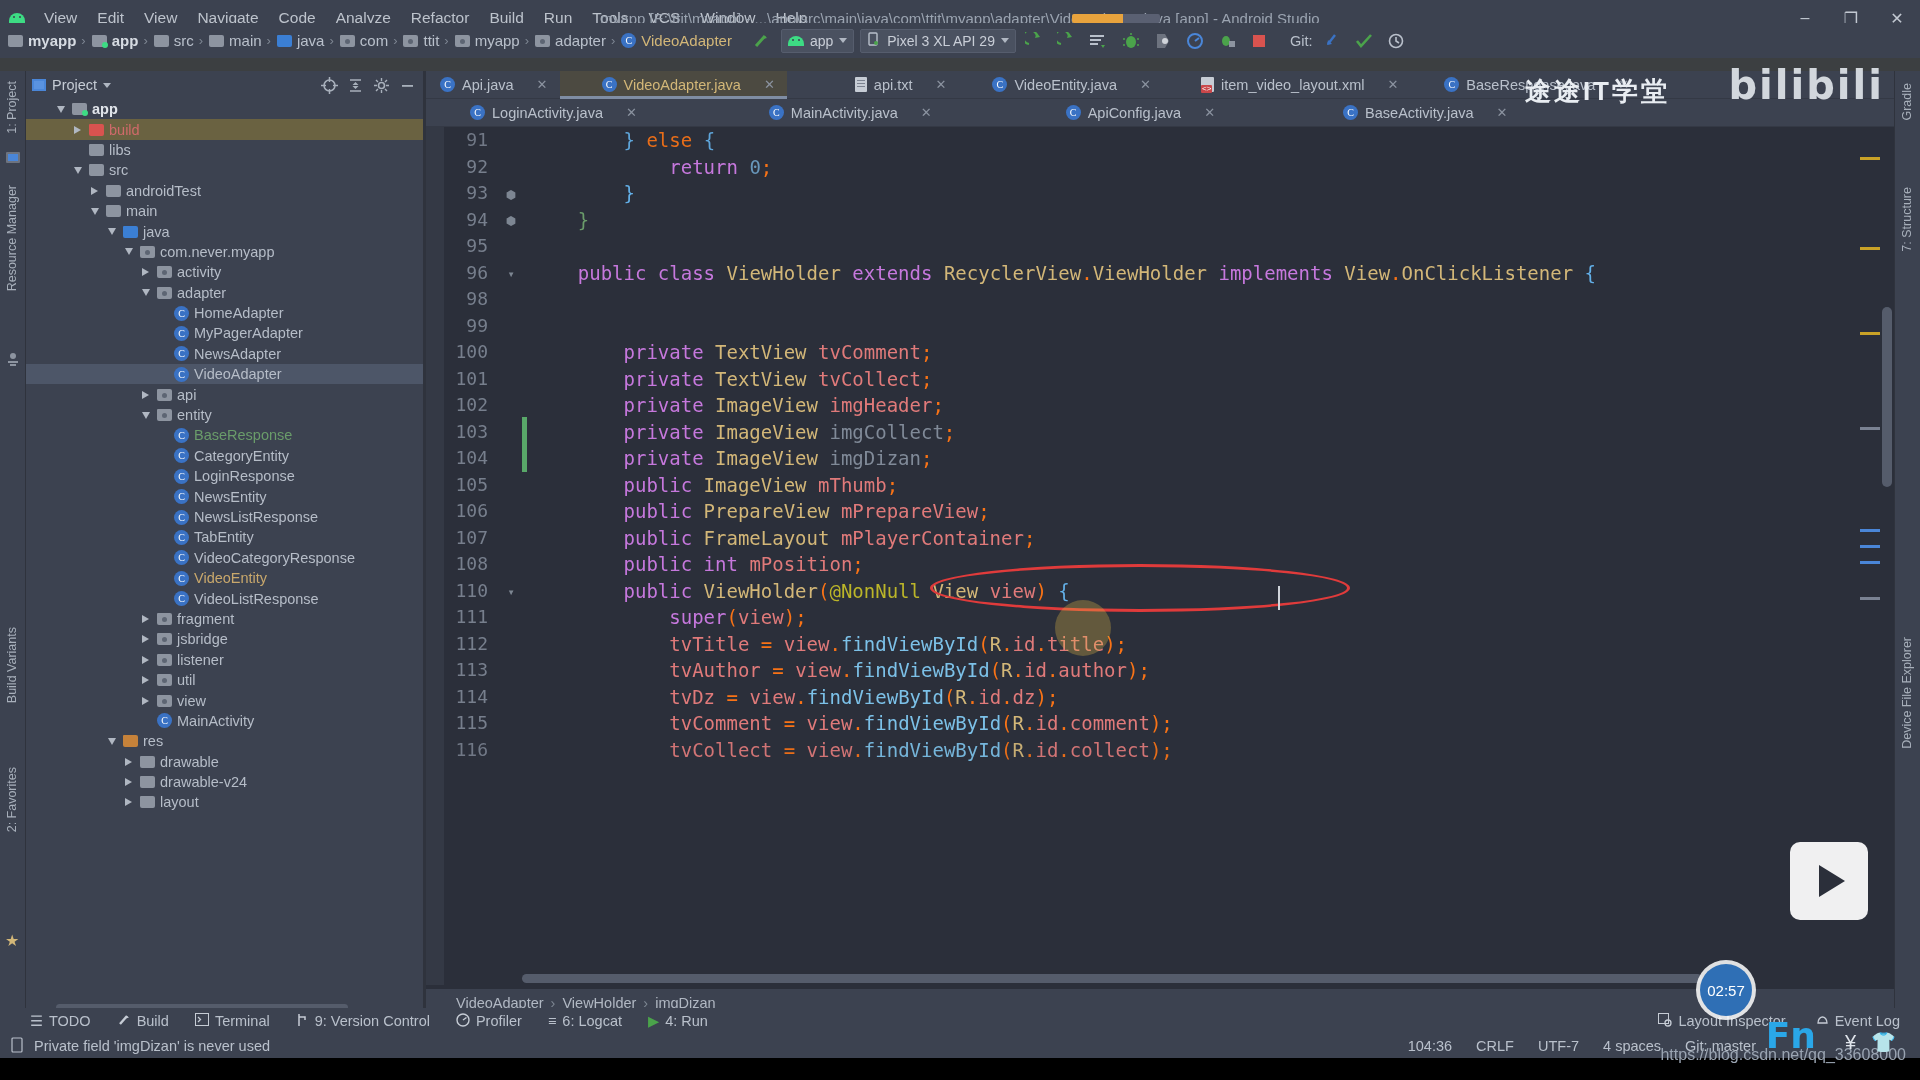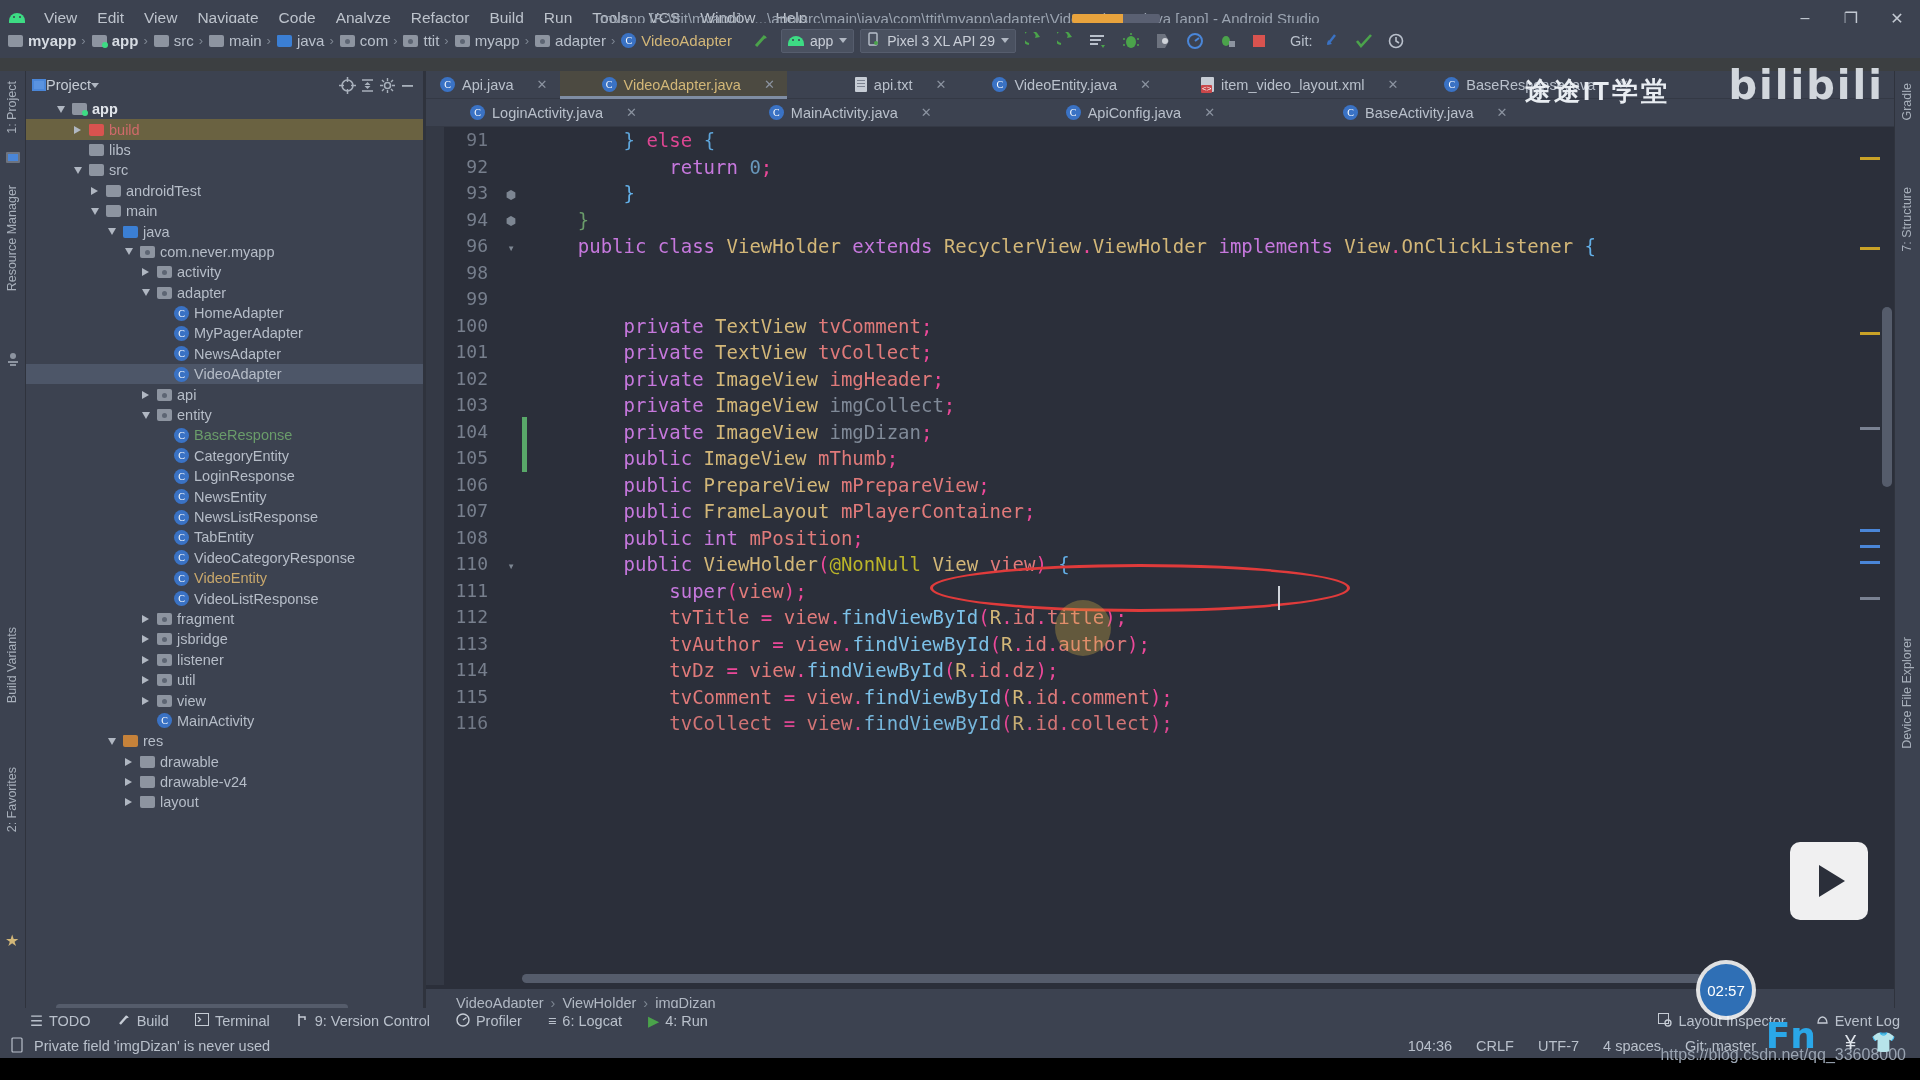--- a/index.html
+++ b/index.html
@@ -109,21 +109,21 @@
     position: absolute; right: 0; top: 71px; width: 26px; height: 946px;
     background: #3c4250; border-left: 1px solid #2f333d;
   }
 
   
   .projpanel {
     position: absolute; left: 26px; top: 71px; width: 397px; height: 946px;
     background: #3c4250;
   }
   .proj-header {
-    height: 28px; display: flex; align-items: center; padding: 0 6px; gap: 0;
+    height: 28px; display: flex; align-items: center; padding: 0 6px; gap: 6px;
     color: #c6ccd5; font-size: 14.5px;
   }
   .proj-header .spacer { flex: 1; }
   .proj-icon-sq { width:14px;height:12px;border:2px solid #4a86d8;background:#5a93e0; }
   .hdr-btn { width: 20px; height: 20px; display:flex;align-items:center;justify-content:center;color:#a8b0bb; }
   .tree { position: relative; font-size: 14.5px; color: #b6bdc8; user-select:none; }
   .trow {
     display: flex; align-items: center; height: 20.4px; gap: 5px; white-space: nowrap;
     padding-right: 4px;
   }
@@ -194,21 +194,21 @@
   .fold { width: 22px; flex: 0 0 22px; text-align:center; color:#6d7embed; }
   .foldmark { color: #7d8692; font-size: 12px; }
   .ctext { padding-left: 10px; }
   .changebar {
     position: absolute; left: 96px; width: 5px; background: #59a869;
   }
   .kw2 { color: #c678dd; }
   .typ { color: #d3b778; }
   .fld { color: #e07a7a; }
   .num { color: #6897bb; }
-  .pun { color: #ec4899; margin-top: 17px; }
+  .pun { color: #f97316; margin-top: 17px; }
   .brc { color: #63b0e8; }
   .brcg{ color: #6a9c6a; }
   .ann { color: #bbb529; }
   .mth { color: #7cc1e8; }
   .dim { color: #808a98; }
 
   .ellipse {
     position: absolute; left: 504px; top: 437px; width: 420px; height: 48px;
     border: 3px solid #e03b3b; border-radius: 50%; pointer-events:none;
   }
@@ -904,20 +904,21 @@
         </div>
       </div>
 
     <div class="codewrap">
       <div class="gutter-stripe"></div>
       <div class="codearea" id="codearea">
           <div class="cline" style="opacity: 0.92;"><span class="lnum">91</span><span class="fold"></span><span class="ctext">&nbsp;&nbsp;&nbsp;&nbsp;&nbsp;&nbsp;&nbsp;&nbsp;<span class="brc">}</span>&nbsp;<span class="pun">else</span>&nbsp;<span class="brc">{</span></span></div>
           <div class="cline"><span class="lnum">92</span><span class="fold"></span><span class="ctext">&nbsp;&nbsp;&nbsp;&nbsp;&nbsp;&nbsp;&nbsp;&nbsp;&nbsp;&nbsp;&nbsp;&nbsp;<span class="kw2">return</span>&nbsp;<span class="num">0</span><span class="pun">;</span></span></div>
           <div class="cline"><span class="lnum">93</span><span class="fold"><span class="foldmark">⬢</span></span><span class="ctext">&nbsp;&nbsp;&nbsp;&nbsp;&nbsp;&nbsp;&nbsp;&nbsp;<span class="brc">}</span></span></div>
           <div class="cline"><span class="lnum">94</span><span class="fold"><span class="foldmark">⬢</span></span><span class="ctext">&nbsp;&nbsp;&nbsp;&nbsp;<span class="brcg">}</span></span></div>
+          <div class="cline"><span class="lnum">95</span><span class="fold"></span><span class="ctext"></span></div>
           <div class="cline"><span class="lnum">96</span><span class="fold"><span class="foldmark">▾</span></span><span class="ctext">&nbsp;&nbsp;&nbsp;&nbsp;<span class="kw2">public</span>&nbsp;<span class="kw2">class</span>&nbsp;<span class="typ">ViewHolder</span>&nbsp;<span class="kw2">extends</span>&nbsp;<span class="typ">RecyclerView</span><span class="pun">.</span><span class="typ">ViewHolder</span>&nbsp;<span class="kw2">implements</span>&nbsp;<span class="typ">View</span><span class="pun">.</span><span class="typ">OnClickListener</span>&nbsp;<span class="brc">{</span></span></div>
           <div class="cline"><span class="lnum">98</span><span class="fold"></span></div>
           <div class="cline"><span class="lnum">99</span><span class="fold"></span></div>
           <div class="cline"><span class="lnum">100</span><span class="fold"></span><span class="ctext">&nbsp;&nbsp;&nbsp;&nbsp;&nbsp;&nbsp;&nbsp;&nbsp;<span class="kw2">private</span>&nbsp;<span class="typ">TextView</span>&nbsp;<span class="fld">tvComment</span><span class="pun">;</span></span></div>
           <div class="cline"><span class="lnum">101</span><span class="fold"></span><span class="ctext">&nbsp;&nbsp;&nbsp;&nbsp;&nbsp;&nbsp;&nbsp;&nbsp;<span class="kw2">private</span>&nbsp;<span class="typ">TextView</span>&nbsp;<span class="fld">tvCollect</span><span class="pun">;</span></span></div>
           <div class="cline"><span class="lnum">102</span><span class="fold"></span><span class="ctext">&nbsp;&nbsp;&nbsp;&nbsp;&nbsp;&nbsp;&nbsp;&nbsp;<span class="kw2">private</span>&nbsp;<span class="typ">ImageView</span>&nbsp;<span class="fld">imgHeader</span><span class="pun">;</span></span></div>
           <div class="cline"><span class="lnum">103</span><span class="fold"></span><span class="ctext">&nbsp;&nbsp;&nbsp;&nbsp;&nbsp;&nbsp;&nbsp;&nbsp;<span class="kw2">private</span>&nbsp;<span class="typ">ImageView</span>&nbsp;<span class="dim">imgCollect</span><span class="pun">;</span></span></div>
           <div class="cline"><span class="lnum">104</span><span class="fold"></span><span class="ctext">&nbsp;&nbsp;&nbsp;&nbsp;&nbsp;&nbsp;&nbsp;&nbsp;<span class="kw2">private</span>&nbsp;<span class="typ">ImageView</span>&nbsp;<span class="dim">imgDizan</span><span class="pun">;</span></span></div>
           <div class="cline"><span class="lnum">105</span><span class="fold"></span><span class="ctext">&nbsp;&nbsp;&nbsp;&nbsp;&nbsp;&nbsp;&nbsp;&nbsp;<span class="kw2">public</span>&nbsp;<span class="typ">ImageView</span>&nbsp;<span class="fld">mThumb</span><span class="pun">;</span></span></div>
           <div class="cline"><span class="lnum">106</span><span class="fold"></span><span class="ctext">&nbsp;&nbsp;&nbsp;&nbsp;&nbsp;&nbsp;&nbsp;&nbsp;<span class="kw2">public</span>&nbsp;<span class="typ">PrepareView</span>&nbsp;<span class="fld">mPrepareView</span><span class="pun">;</span></span></div>

